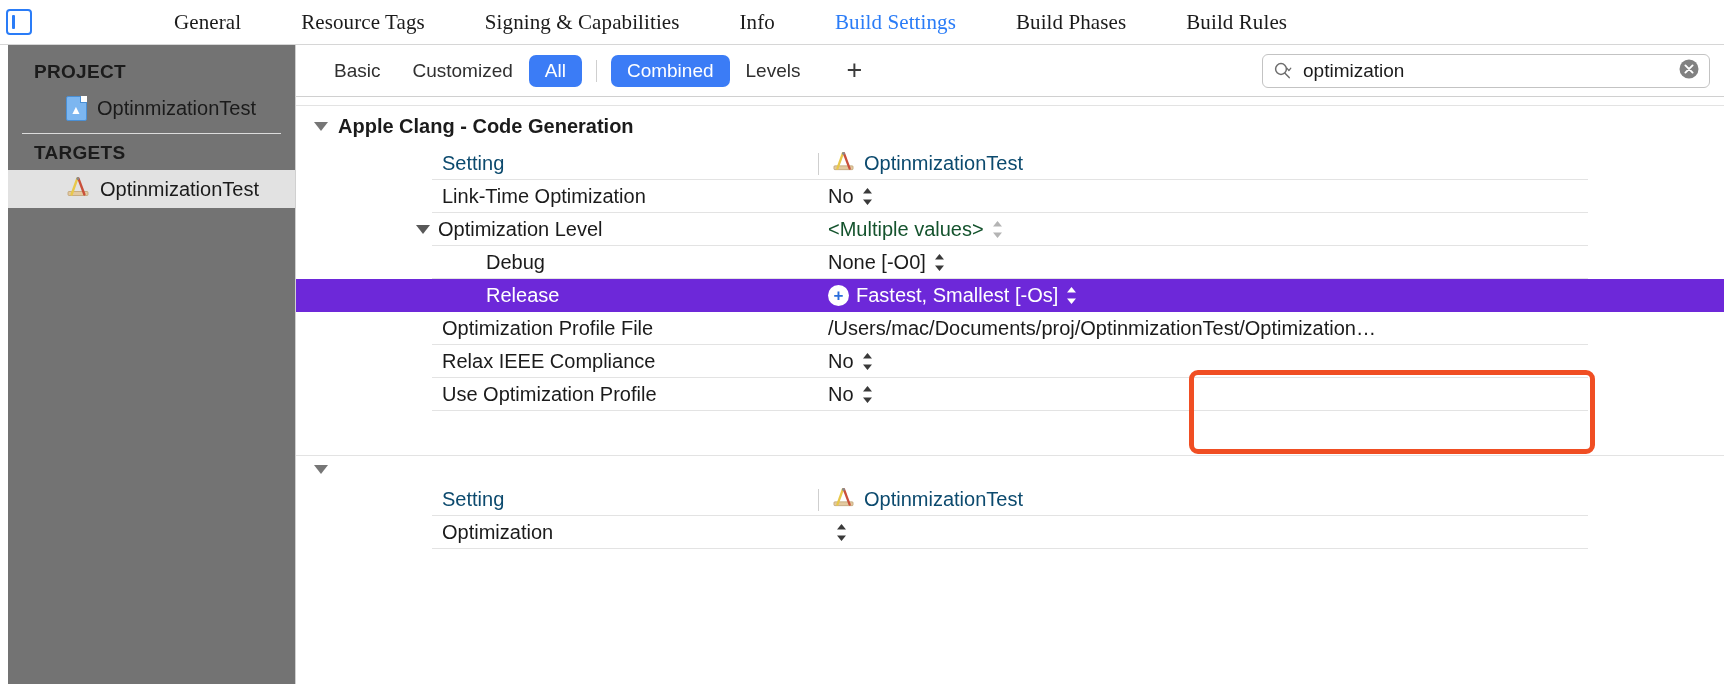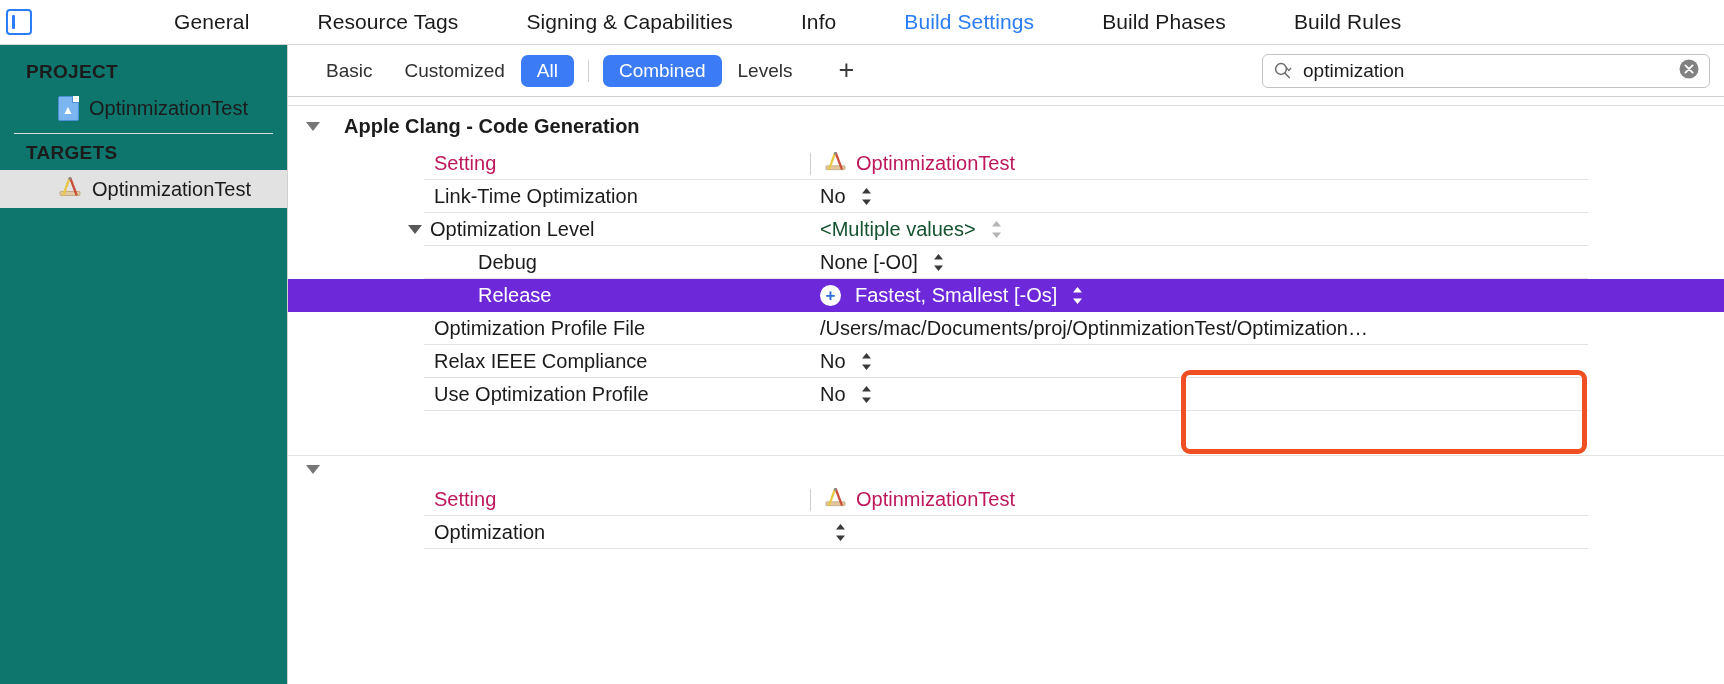--- a/index.html
+++ b/index.html
@@ -32,43 +32,45 @@
   .editor-toggle .bar {
     width: 3px; height: 14px;
     background: #2a7cf7;
     margin-left: 4px;
     border-radius: 1px;
   }
   .tabs {
     display: flex;
     align-items: center;
     margin-left: 112px;
-    gap: 8px;
+    gap: 0;
+    font-family: Liberation Serif, serif;
   }
   .tab {
     font-size: 21px;
     color: #1b1b1b;
     padding: 0 30px;
     white-space: nowrap;
     letter-spacing: .1px;
   }
   .tab.active { color: #2a7cf7; }
 
   
   .body {
     display: flex;
     height: 639px;
     width: 1724px;
   }
   .sidebar {
     width: 288px;
     flex: 0 0 288px;
-    background: #0f766e;
+    background: #737373;
     border-right: 1px solid #d0d0d0;
     padding-top: 10px;
+    margin-left: 8px;
   }
   .side-group-title {
     font-size: 19px;
     font-weight: bold;
     color: #1b1b1b;
     padding: 6px 0 6px 26px;
     letter-spacing: .3px;
   }
   .side-row {
     display: flex;
@@ -187,21 +189,21 @@
   
   .table {
     flex: 1 1 auto;
     overflow: hidden;
     position: relative;
     padding-top: 8px;
   }
   .sect-head {
     display: flex;
     align-items: center;
-    gap: 24px;
+    gap: 10px;
     padding: 9px 0 9px 18px;
     border-top: 1px solid #e3e3e3;
   }
   .tri {
     width: 0; height: 0;
     border-left: 7px solid transparent;
     border-right: 7px solid transparent;
     border-top: 9px solid #767676;
     flex: 0 0 auto;
   }
@@ -224,35 +226,35 @@
     padding-left: 146px;
     font-size: 20px;
     color: #1b1b1b;
     white-space: nowrap;
     overflow: hidden;
   }
   .row .valcell {
     flex: 1 1 auto;
     display: flex;
     align-items: center;
-    gap: 14px;
+    gap: 7px;
     font-size: 20px;
     color: #1b1b1b;
     padding-left: 10px;
     white-space: nowrap;
     overflow: hidden;
   }
   .underline {
     position: absolute;
     left: 136px; right: 136px; bottom: 0;
     height: 1px;
     background: #e3e3e3;
   }
   .row.hdr .namecell,
-  .row.hdr .valcell { color: #be185d; }
+  .row.hdr .valcell { color: #0c4a6e; }
   .row.hdr .valcell { gap: 9px; padding-left: 0; }
   .hdr-divider {
     width: 1px; height: 22px;
     background: #cfcfcf;
     margin-right: 4px;
     flex: 0 0 auto;
   }
   .row.child .namecell { padding-left: 190px; }
   .row.group .namecell {
     padding-left: 120px;

